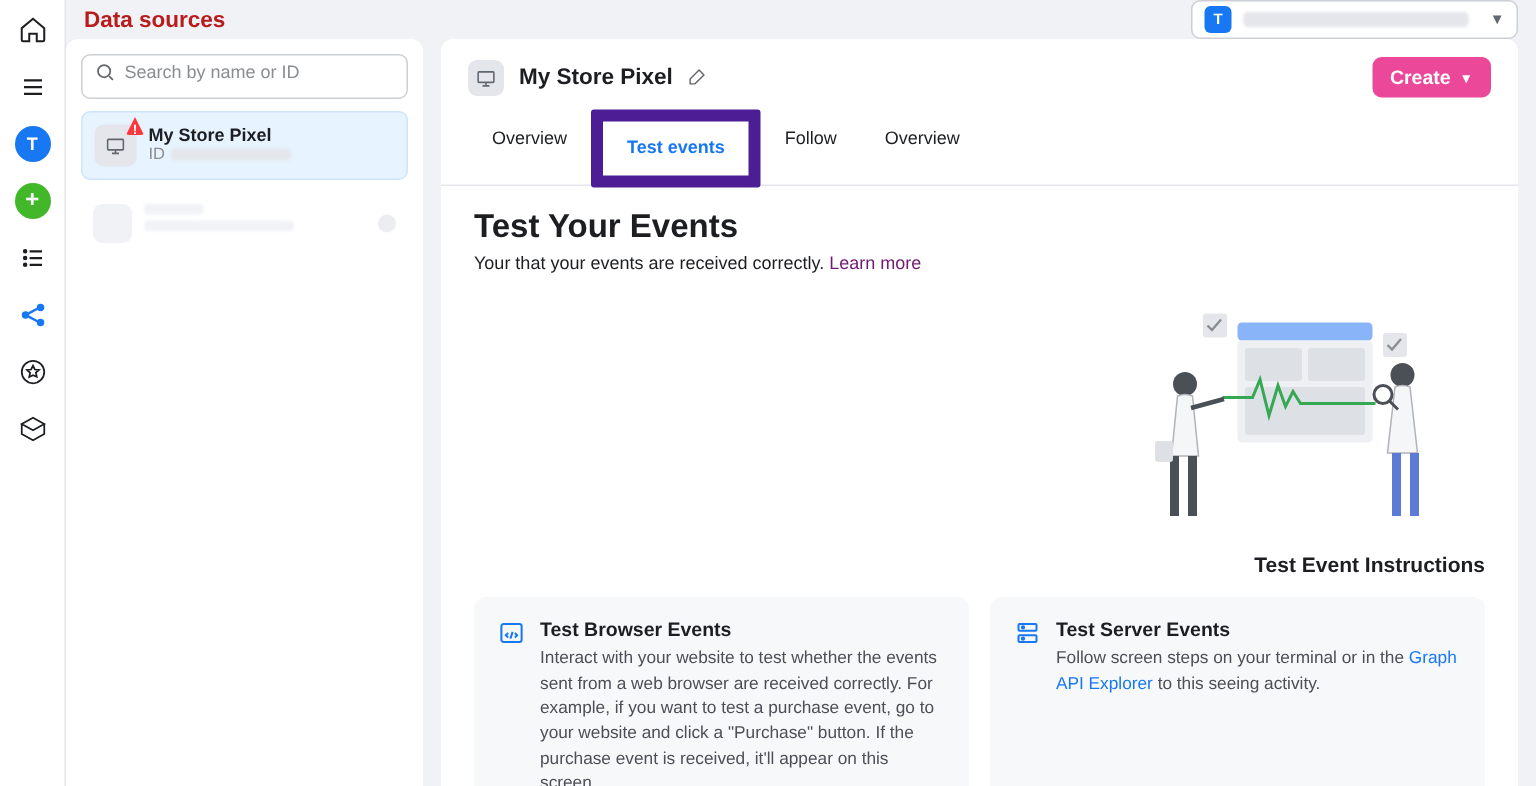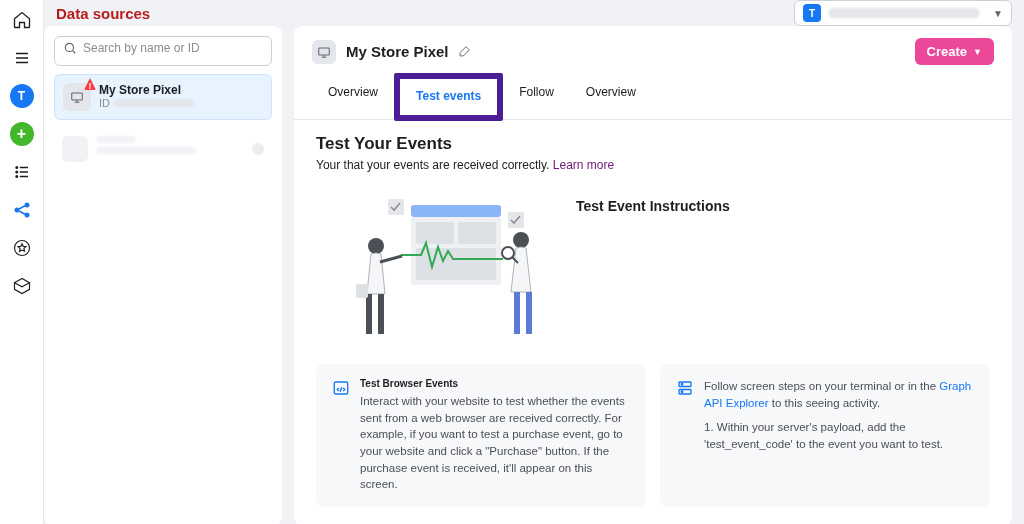--- a/index.html
+++ b/index.html
@@ -125,40 +125,40 @@
   .create-btn {
     background:#ec4899;color:#fff;border:none;border-radius:6px;
     padding:6px 12px;font-size:13px;font-weight:600;display:flex;align-items:center;gap:6px;
   }
   .create-btn .caret { font-size:9px; }
   .tabs { display:flex; gap:0; padding:0 18px; margin-top:10px; border-bottom:1px solid #e4e6eb; }
   .tab {
     font-size:12px; padding:10px 16px 12px; color:#1c1e21;
   }
   .tab.active { color:#1877f2; font-weight:700; }
-  .tab.highlight { border:6px solid #4c1d95; border-radius:2px; margin:-2px 0 -2px; }
+  .tab.highlight { border:8px solid #4c1d95; border-radius:2px; margin:-2px 0 -2px; }
   .scroll {
     flex:1; overflow-y:auto; padding:14px 22px 18px;
     position:relative;
   }
   .scroll::-webkit-scrollbar { width:8px; }
   .scroll::-webkit-scrollbar-thumb { background:#c1c5cb; border-radius:4px; }
-  h3.section { font-size:17px; font-weight:700; margin-bottom:4px;}
+  h3.section { font-size:22px; font-weight:700; margin-bottom:4px;}
   .subtext { font-size:12px; color:#1c1e21; }
   .subtext a { color:#701a75; text-decoration:none; }
-  .hero { display:flex; flex-direction:row; align-items:flex-start; margin:18px 0 8px; }
+  .hero { display:flex; flex-direction:column; align-items:flex-end; margin:18px 0 8px; }
   .hero svg { width:260px; height:160px; }
   .hero-title { font-size:14px; font-weight:700; margin-top:8px; text-align:center; }
   .cards { display:flex; gap:14px; margin-top:14px; }
   .card {
     flex:1; background:#f7f8fa; border-radius:8px; padding:14px 16px;
     display:flex; gap:10px;
   }
   .card-icon { width:18px;height:18px;color:#1877f2; flex-shrink:0; margin-top:1px;}
-  .card h4 { font-size:10px;font-weight:700;margin-bottom:4px; }
+  .card h4 { font-size:13px;font-weight:700;margin-bottom:4px; }
   .card p { font-size:11.5px;color:#4b4f56;line-height:1.45; }
   .card a { color:#1877f2; text-decoration:none; }
 </style>
 </head>
 <body>
 
 <div class="app">
   <div class="rail">
     <div class="icon">
       <svg viewBox="0 0 24 24" width="20" height="20" fill="none" stroke="currentColor" stroke-width="1.6">
@@ -333,24 +333,24 @@
             <div class="card">
               <div class="card-icon">
                 <svg viewBox="0 0 24 24" width="18" height="18" fill="none" stroke="currentColor" stroke-width="1.8">
                     <rect x="4" y="4" width="16" height="6" rx="1"></rect>
                     <rect x="4" y="14" width="16" height="6" rx="1"></rect>
                     <circle cx="8" cy="7" r="1" fill="currentColor"></circle>
                     <circle cx="8" cy="17" r="1" fill="currentColor"></circle>
                   </svg>
               </div>
               <div>
+                <h4>Test Server Events</h4>
                 <p>
                   <span>Follow screen steps on your terminal or in the </span><a href="#">Graph API Explorer</a><span> to this seeing activity.</span>
                 </p>
-                <p style="margin-top:8px">1. Within your server's payload, add the 'test_event_code' to the event you want to test.</p>
               </div>
             </div>
           </div>
         </div>
       </div>
     </div>
   </div>
 </div>
 
 </body></html>

